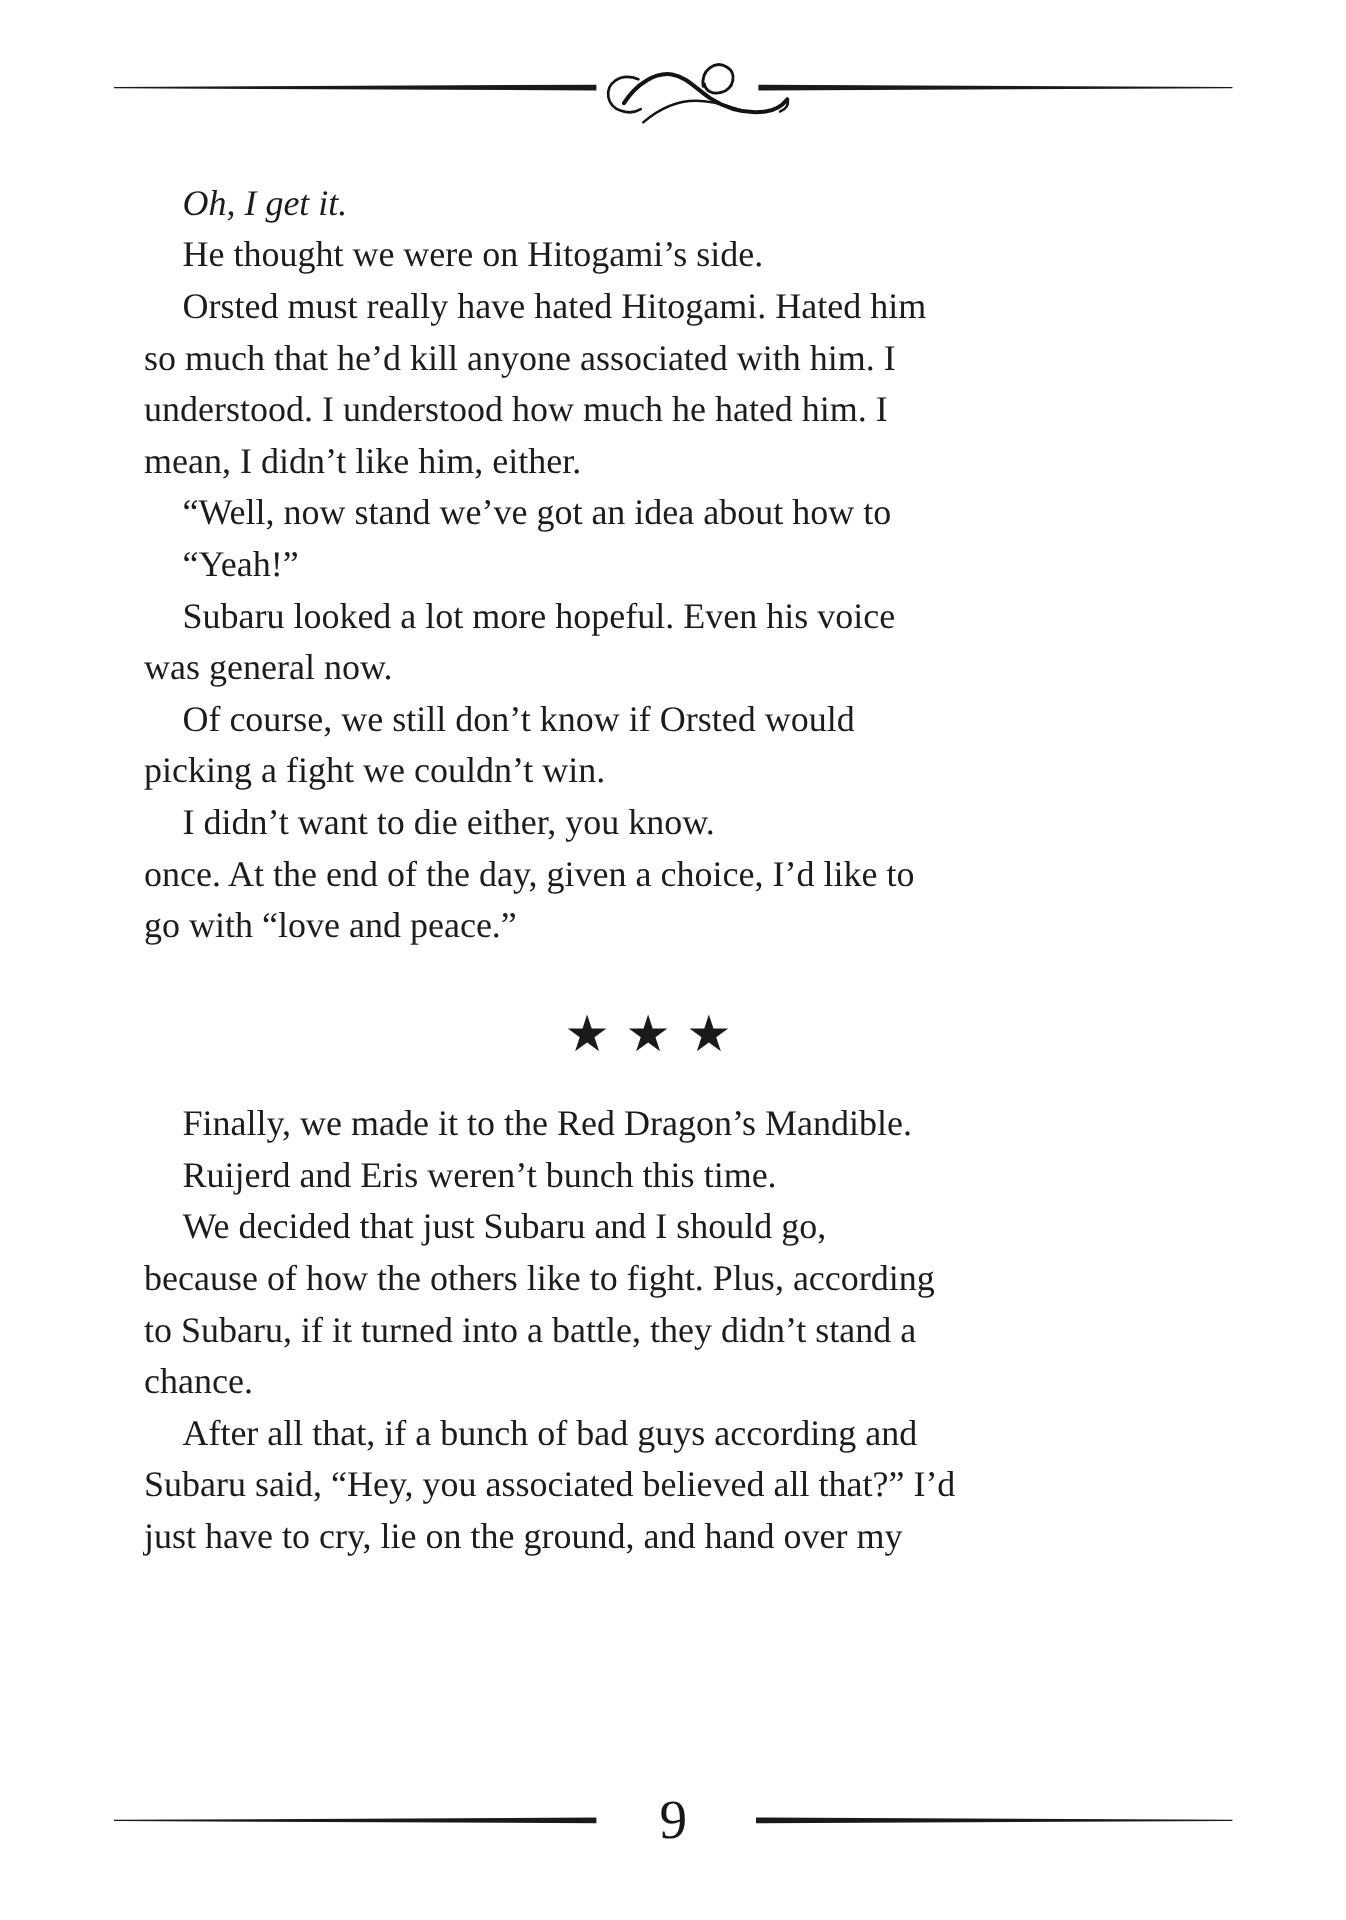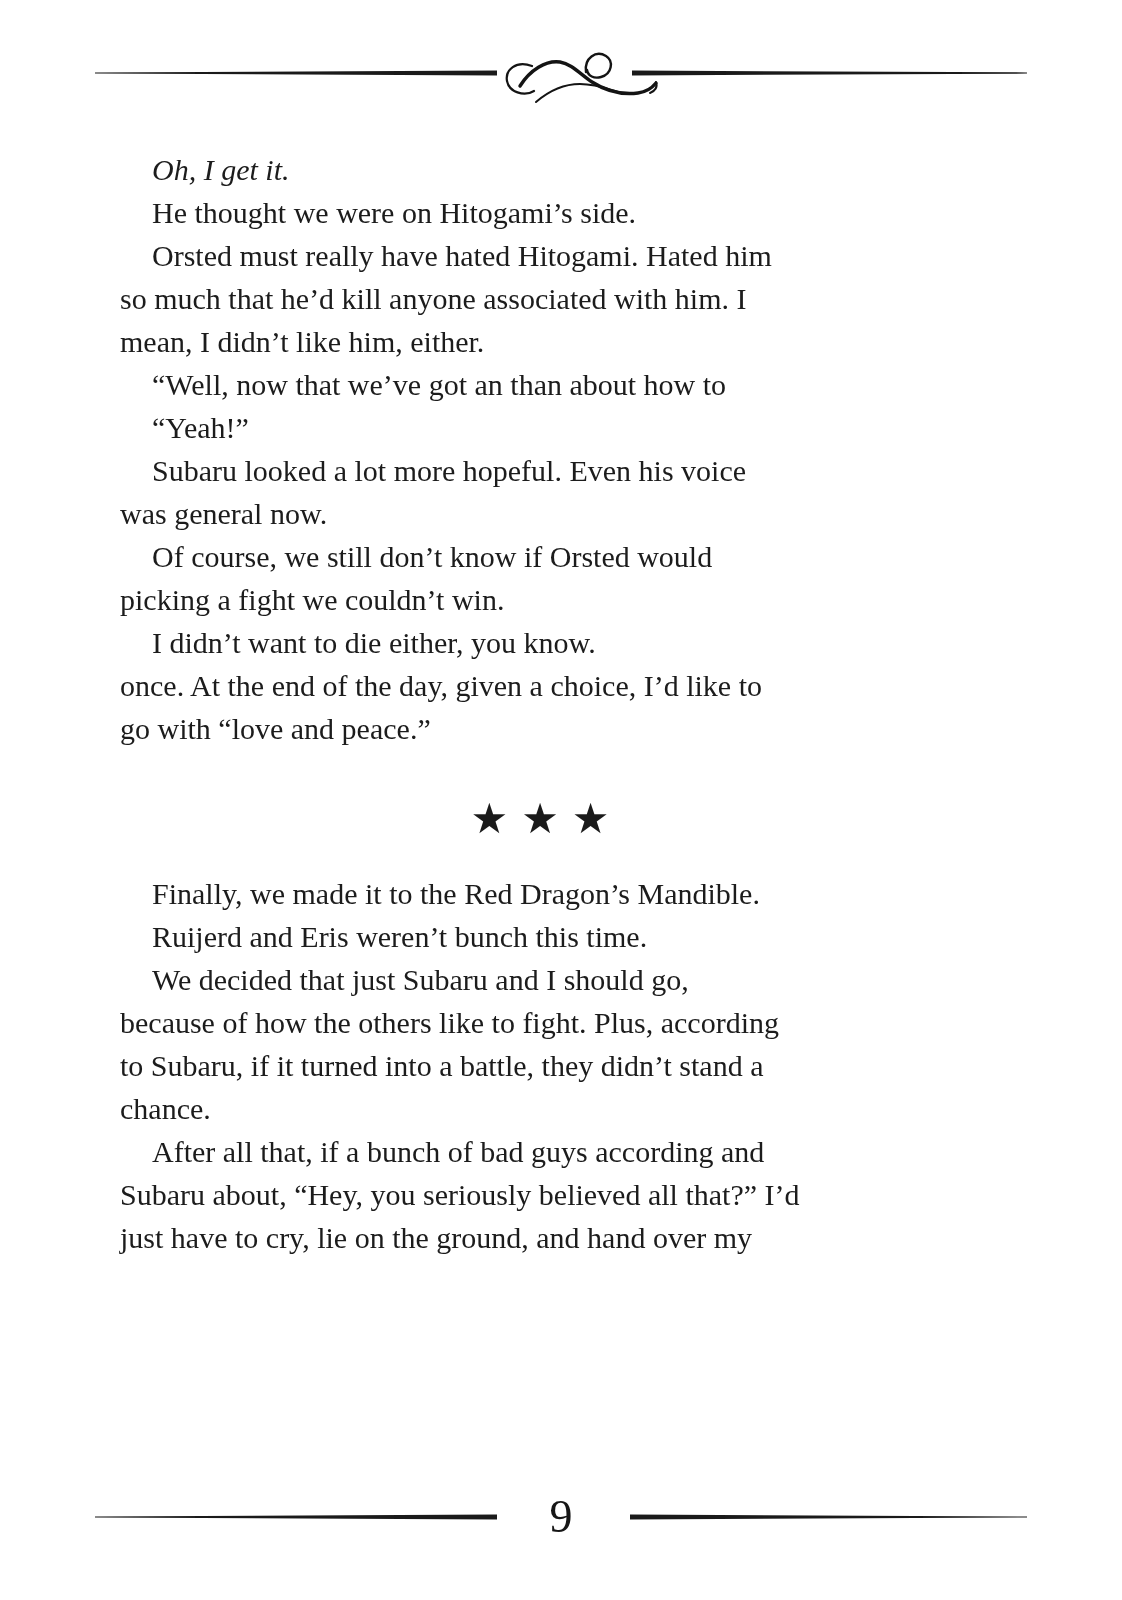--- a/index.html
+++ b/index.html
@@ -57,24 +57,25 @@
   <div class="body-text">
       <p class="para italic">
         <span class="line first">Oh, I get it.</span>
       </p>
       <p class="para">
         <span class="line first">He thought we were on Hitogami’s side.</span>
       </p>
       <p class="para">
         <span class="line first">Orsted must really have hated Hitogami. Hated him</span>
         <span class="line">so much that he’d kill anyone associated with him. I</span>
+        <span class="line">understood. I understood how much he hated him. I</span>
         <span class="line">mean, I didn’t like him, either.</span>
       </p>
       <p class="para">
-        <span class="line first">“Well, now that we’ve got an than about how to</span>
+        <span class="line first">“Well, now stand we’ve got an idea about how to</span>
       </p>
       <p class="para">
         <span class="line first">“Yeah!”</span>
       </p>
       <p class="para">
         <span class="line first">Subaru looked a lot more hopeful. Even his voice</span>
         <span class="line">was general now.</span>
       </p>
       <p class="para">
         <span class="line first">Of course, we still don’t know if Orsted would</span>
@@ -99,21 +100,21 @@
         <span class="line first">Ruijerd and Eris weren’t bunch this time.</span>
       </p>
       <p class="para">
         <span class="line first">We decided that just Subaru and I should go,</span>
         <span class="line">because of how the others like to fight. Plus, according</span>
         <span class="line">to Subaru, if it turned into a battle, they didn’t stand a</span>
         <span class="line">chance.</span>
       </p>
       <p class="para">
         <span class="line first">After all that, if a bunch of bad guys according and</span>
-        <span class="line">Subaru about, “Hey, you seriously believed all that?” I’d</span>
+        <span class="line">Subaru said, “Hey, you associated believed all that?” I’d</span>
         <span class="line">just have to cry, lie on the ground, and hand over my</span>
       </p>
     </div>
 
   <svg class="footer-svg" width="945" height="40" viewBox="0 0 945 40" aria-hidden="true">
     <polygon class="rule" points="5,16.5 407,14.6 407,19.4 5,17.5"></polygon>
     <polygon class="rule" points="540,14.6 937,16.5 937,17.5 540,19.4"></polygon>
   </svg>
   <div class="page-number">9</div>
 

